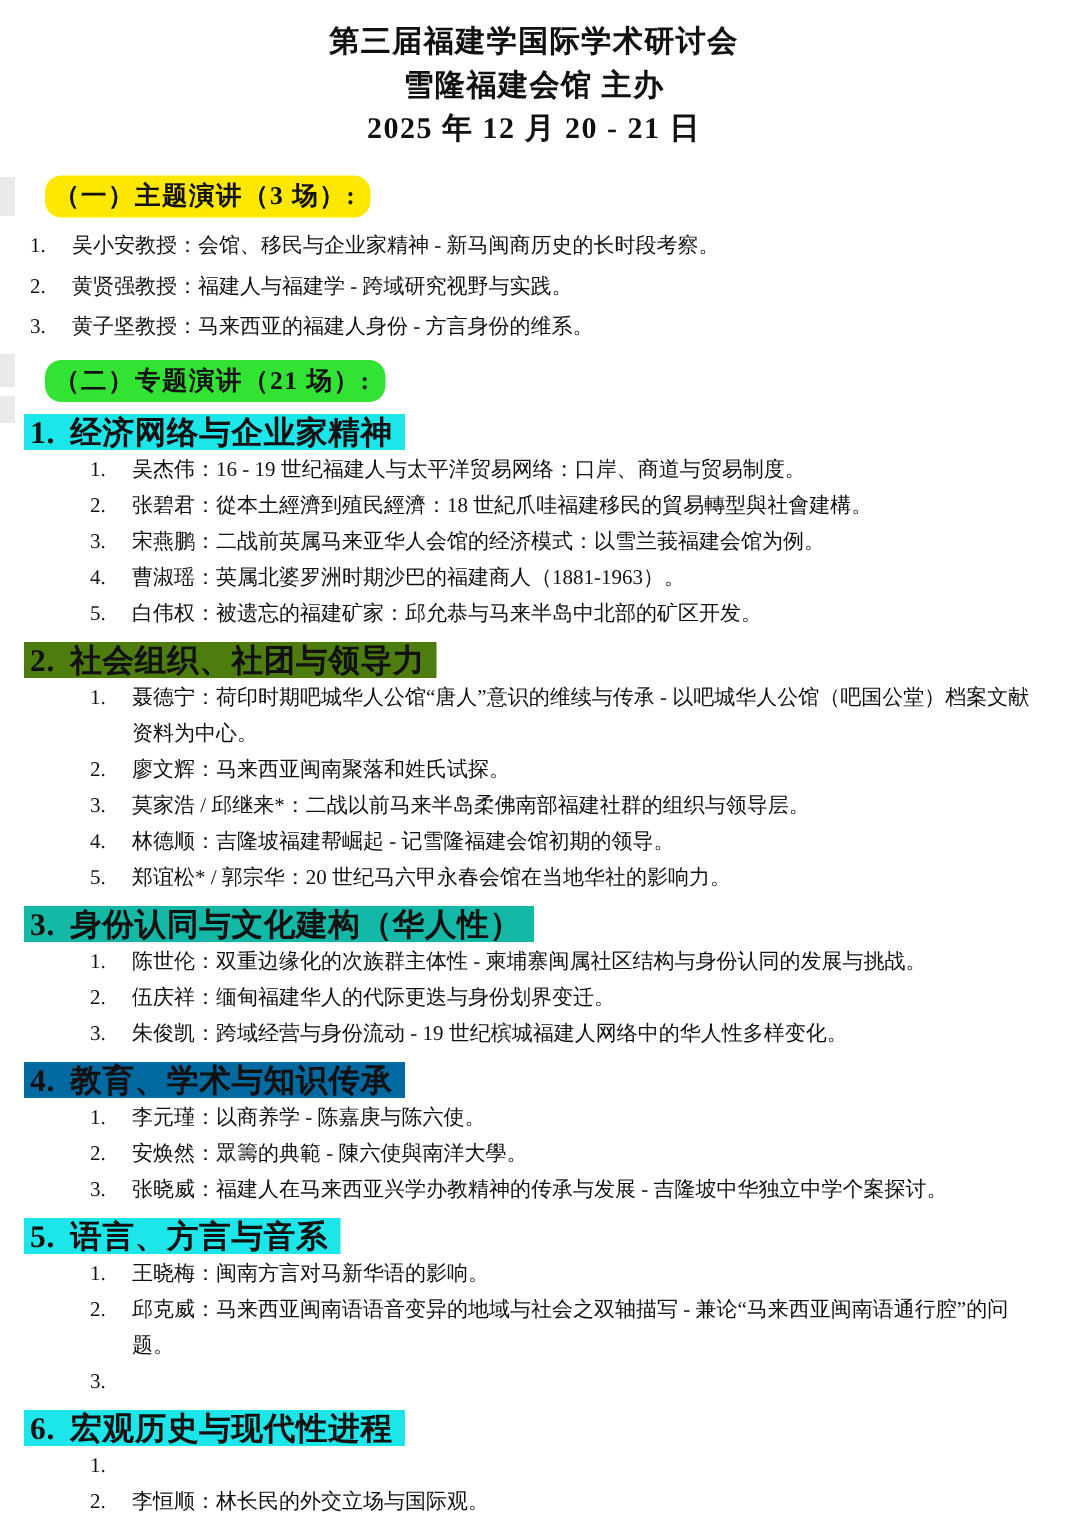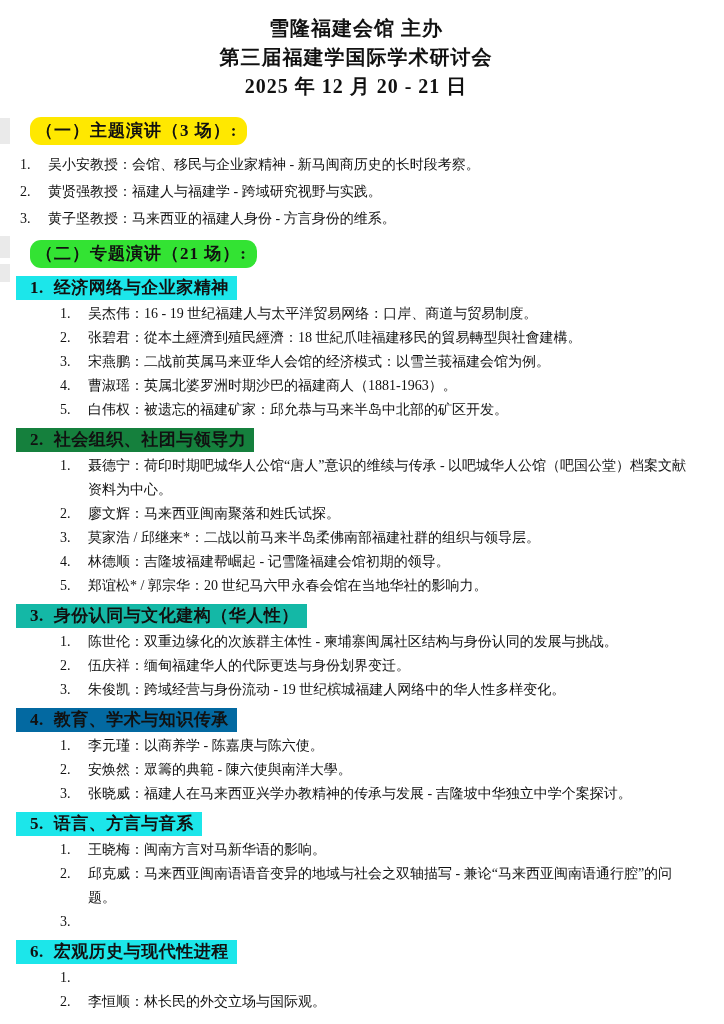--- a/index.html
+++ b/index.html
@@ -40,24 +40,24 @@
     display:flex;
     font-size:14px;
     line-height:27px;
     padding-left:4px;
   }
   .k-item .num{flex:0 0 28px;}
   .k-item .txt{flex:1;}
   .subsection{margin-top:6px;}
   .sub-heading{
     display:inline-block;
-    font-size:17px;
+    font-size:21px;
     font-weight:bold;
     line-height:22px;
-    padding:1px 8px 1px 14px;
+    padding:1px 8px 1px 4px;
     margin-bottom:2px;
     letter-spacing:0.5px;
   }
   .sub-heading .num{margin-right:10px;}
   .sub-item{
     display:flex;
     font-size:14px;
     line-height:24px;
     padding-left:44px;
   }
@@ -65,22 +65,22 @@
   .sub-item .txt{flex:1;}
   
   .smudge{position:absolute;left:0;background:#d9d9d9;opacity:.55;}
 </style>
 </head>
 <body>
 
 <div class="page">
 
   <div class="title-block">
+    <div class="title-line">第三届福建学国际学术研讨会</div>
     <div class="title-line">雪隆福建会馆 主办</div>
-    <div class="title-line">第三届福建学国际学术研讨会</div>
     <div class="title-line">2025 年 12 月 20 - 21 日</div>
   </div>
 
   <div>
     <span class="big-heading" style="background: rgb(255, 232, 0);">（一）主题演讲（3 场）:</span>
   </div>
   <div class="k-list">
       <div class="k-item">
         <span class="num">1.</span>
         <span class="txt">吴小安教授：会馆、移民与企业家精神 - 新马闽商历史的长时段考察。</span>
@@ -108,21 +108,21 @@
         </div><div class="sub-item">
           <span class="num">3.</span>
           <span class="txt">宋燕鹏：二战前英属马来亚华人会馆的经济模式：以雪兰莪福建会馆为例。</span>
         </div><div class="sub-item">
           <span class="num">4.</span>
           <span class="txt">曹淑瑶：英属北婆罗洲时期沙巴的福建商人（1881-1963）。</span>
         </div><div class="sub-item">
           <span class="num">5.</span>
           <span class="txt">白伟权：被遗忘的福建矿家：邱允恭与马来半岛中北部的矿区开发。</span>
         </div></div>
-      <div class="subsection"><div class="sub-heading" style="background: #15803d;"><span class="num">2.</span><span class="ttl">社会组织、社团与领导力</span></div><div class="sub-item">
+      <div class="subsection"><div class="sub-heading" style="background: #4d7c0f;"><span class="num">2.</span><span class="ttl">社会组织、社团与领导力</span></div><div class="sub-item">
           <span class="num">1.</span>
           <span class="txt">聂德宁：荷印时期吧城华人公馆“唐人”意识的维续与传承 - 以吧城华人公馆（吧国公堂）档案文献资料为中心。</span>
         </div><div class="sub-item">
           <span class="num">2.</span>
           <span class="txt">廖文辉：马来西亚闽南聚落和姓氏试探。</span>
         </div><div class="sub-item">
           <span class="num">3.</span>
           <span class="txt">莫家浩 / 邱继来*：二战以前马来半岛柔佛南部福建社群的组织与领导层。</span>
         </div><div class="sub-item">
           <span class="num">4.</span>

